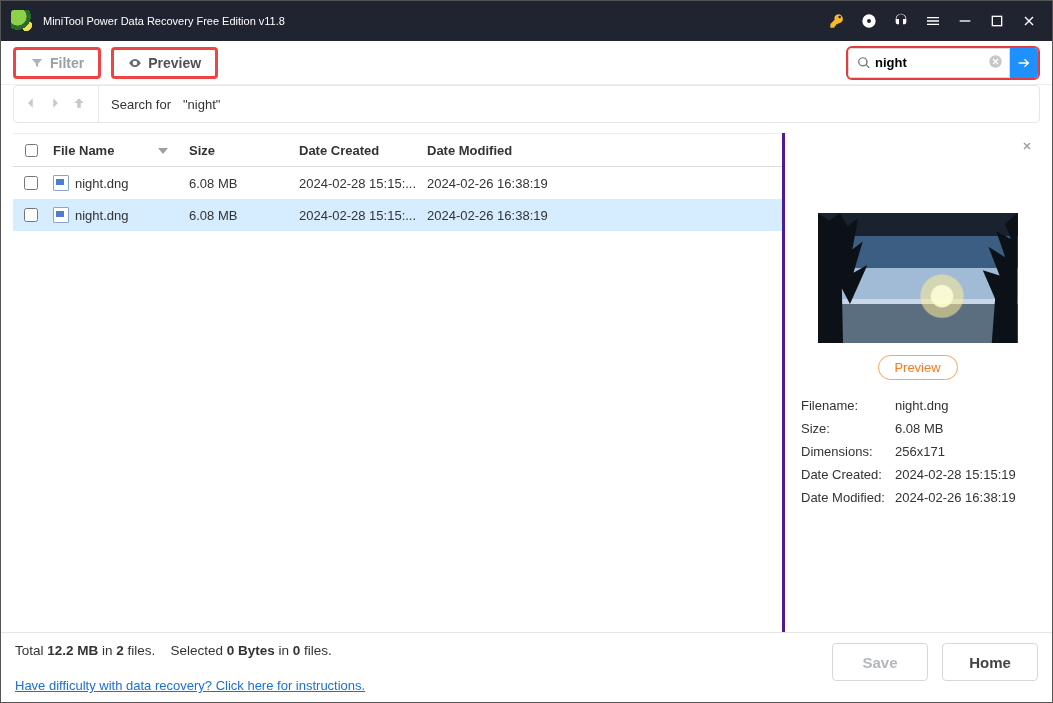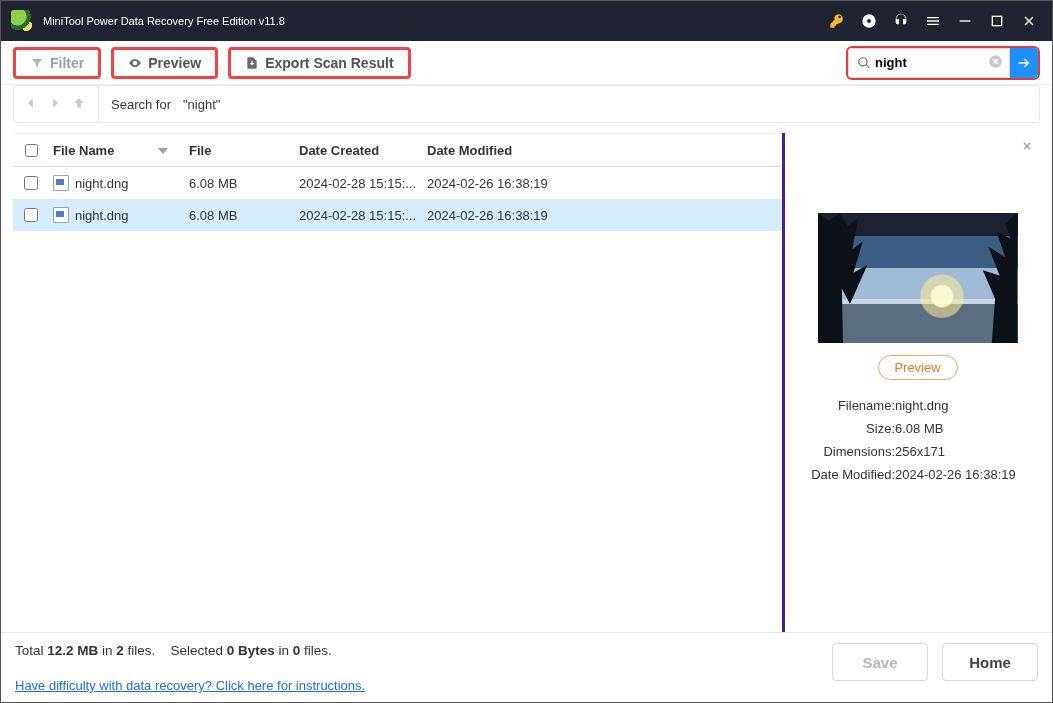--- a/index.html
+++ b/index.html
@@ -175,21 +175,21 @@
   }
   .preview-btn {
     display:block; width:80px; margin: 0 auto 18px;
     text-align:center; font-size:13px;
     color:#f47c20; border:1px solid #f4a560;
     border-radius: 14px; padding:4px 0;
     cursor:pointer;
   }
   .meta-table { font-size: 13px; }
   .meta-table .mrow { display:flex; margin-bottom:8px; }
-  .meta-table .mlabel { width: 94px; text-align: right; }
+  .meta-table .mlabel { width: 94px; }
   .meta-table .mval { flex:1; }
   
   .footer {
     height: 70px;
     border-top: 1px solid #e6e6e6;
     padding: 10px 14px 0 14px;
     display:flex; align-items:flex-start;
     font-size: 13.5px;
   }
   .footer .left { flex:1; }
@@ -258,26 +258,20 @@
         <path d="M3 5h18l-7 8v6l-4-2v-4z"></path>
       </svg>
     <span>Filter</span>
   </button>
   <button class="btn">
     <svg viewBox="0 0 24 24">
         <path d="M12 5C6 5 2 12 2 12s4 7 10 7 10-7 10-7-4-7-10-7zm0 11a4 4 0 114-4 4 4 0 01-4 4z"></path>
       </svg>
     <span>Preview</span>
   </button>
-  <button class="btn">
-    <svg viewBox="0 0 24 24">
-        <path d="M14 2H6a2 2 0 00-2 2v16a2 2 0 002 2h12a2 2 0 002-2V8zm-2 14l-4-4h3V8h2v4h3z"></path>
-      </svg>
-    <span>Export Scan Result</span>
-  </button>
   <div class="spacer"></div>
   <div class="search-wrap">
     <div class="search-inner">
       <svg class="mag" viewBox="0 0 24 24">
           <path d="M10 2a8 8 0 105.3 14l5 5 1.4-1.4-5-5A8 8 0 0010 2zm0 2a6 6 0 11-6 6 6 6 0 016-6z"></path>
         </svg>
       <input type="text" value="night" style="">
       <span class="clear"><svg viewBox="0 0 24 24">
             <circle cx="12" cy="12" r="10"></circle>
             <path d="M8 8l8 8M16 8l-8 8" stroke="#fff" stroke-width="2"></path>
@@ -312,21 +306,21 @@
     <div class="header">
       <div class="col-check">
           <input type="checkbox" style="">
         </div>
       <div class="col-name">
           <span>File Name</span>
           <span class="sort-arrow"><svg viewBox="0 0 10 10">
               <path d="M0 3h10L5 9z"></path>
             </svg></span>
         </div>
-      <div class="col-size">File</div>
+      <div class="col-size">Size</div>
       <div class="col-created">Date Created</div>
       <div class="col-modified">Date Modified</div>
     </div>
 
     <div class="row">
       <div class="col-check">
           <input type="checkbox" style="">
         </div>
       <div class="col-name fname-cell">
           <span class="file-ico"></span>
@@ -364,20 +358,24 @@
           <div class="mlabel">Filename:</div>
           <div class="mval">night.dng</div>
         </div>
       <div class="mrow">
           <div class="mlabel">Size:</div>
           <div class="mval">6.08 MB</div>
         </div>
       <div class="mrow">
           <div class="mlabel">Dimensions:</div>
           <div class="mval">256x171</div>
+        </div>
+      <div class="mrow">
+          <div class="mlabel">Date Created:</div>
+          <div class="mval">2024-02-28 15:15:19</div>
         </div>
       <div class="mrow">
           <div class="mlabel">Date Modified:</div>
           <div class="mval">2024-02-26 16:38:19</div>
         </div>
     </div>
   </div>
 </div>
 
 <div class="footer">

